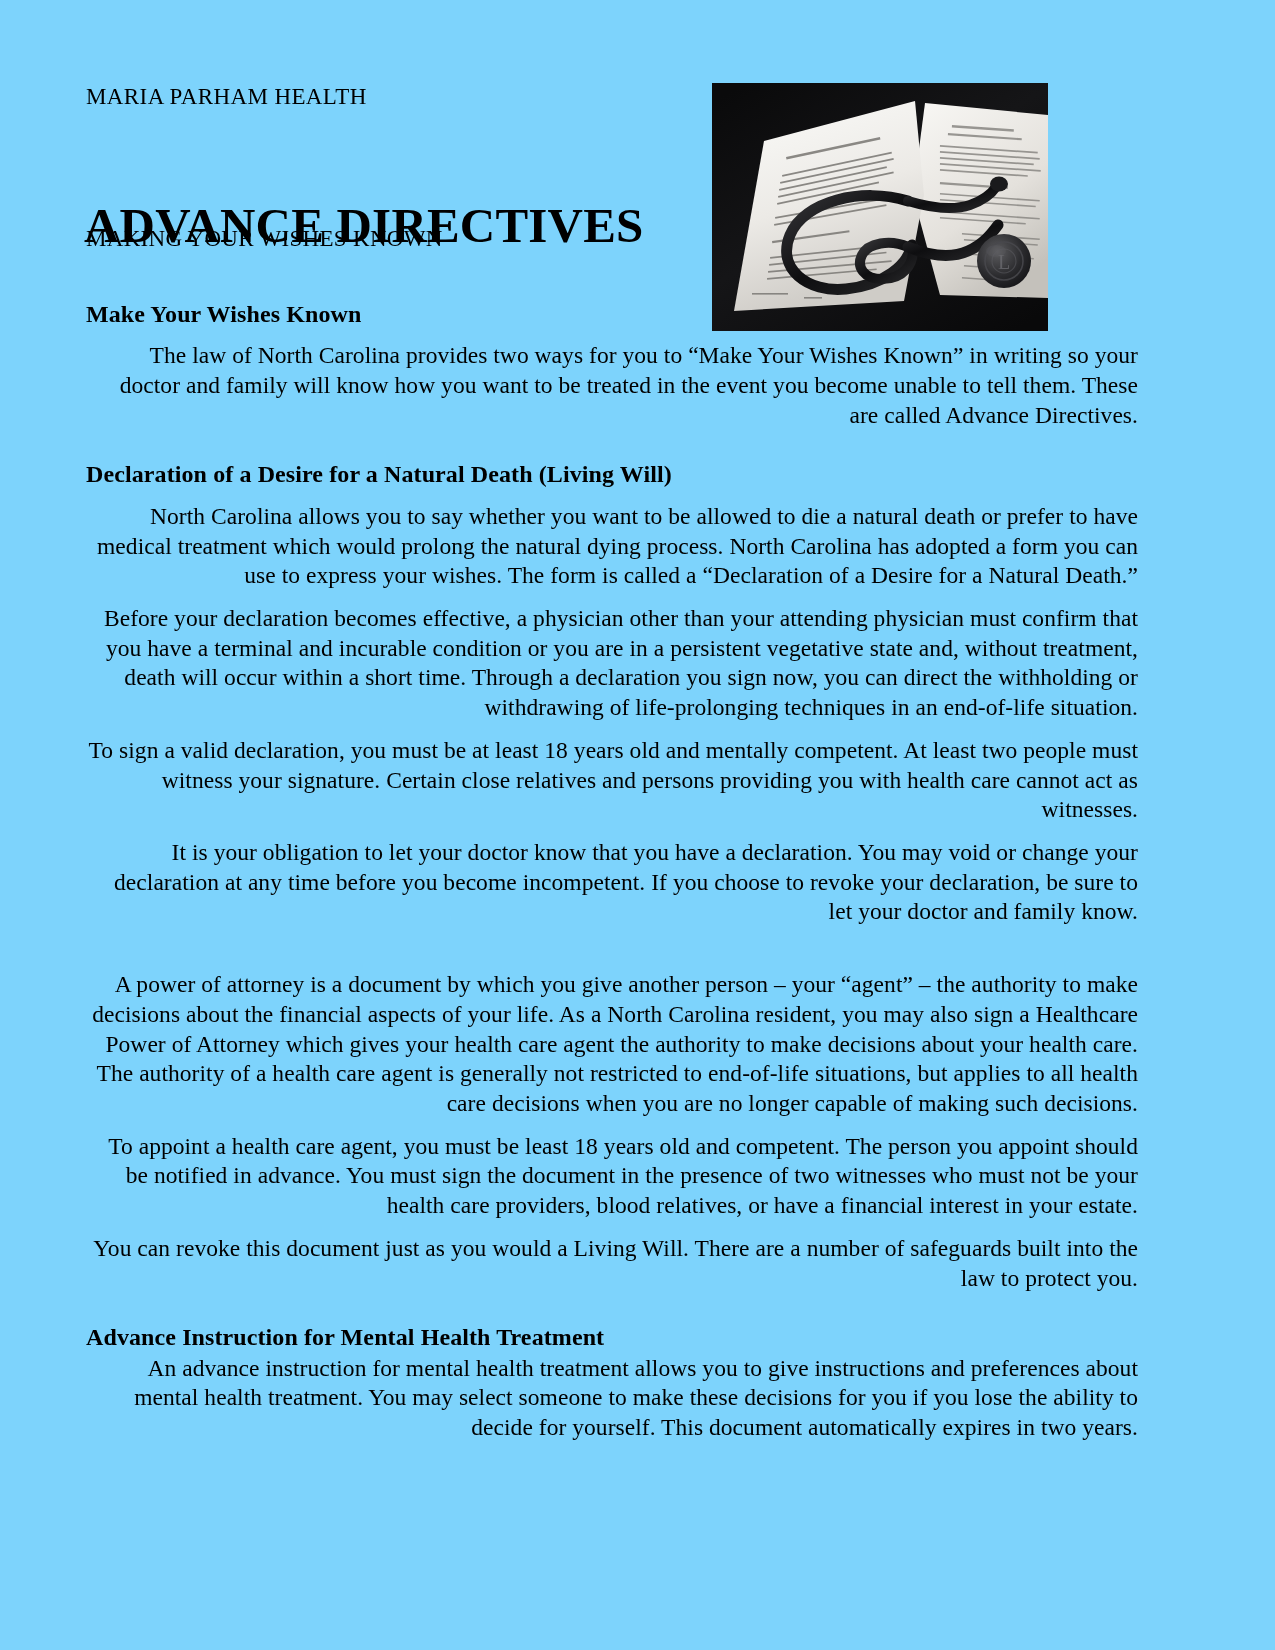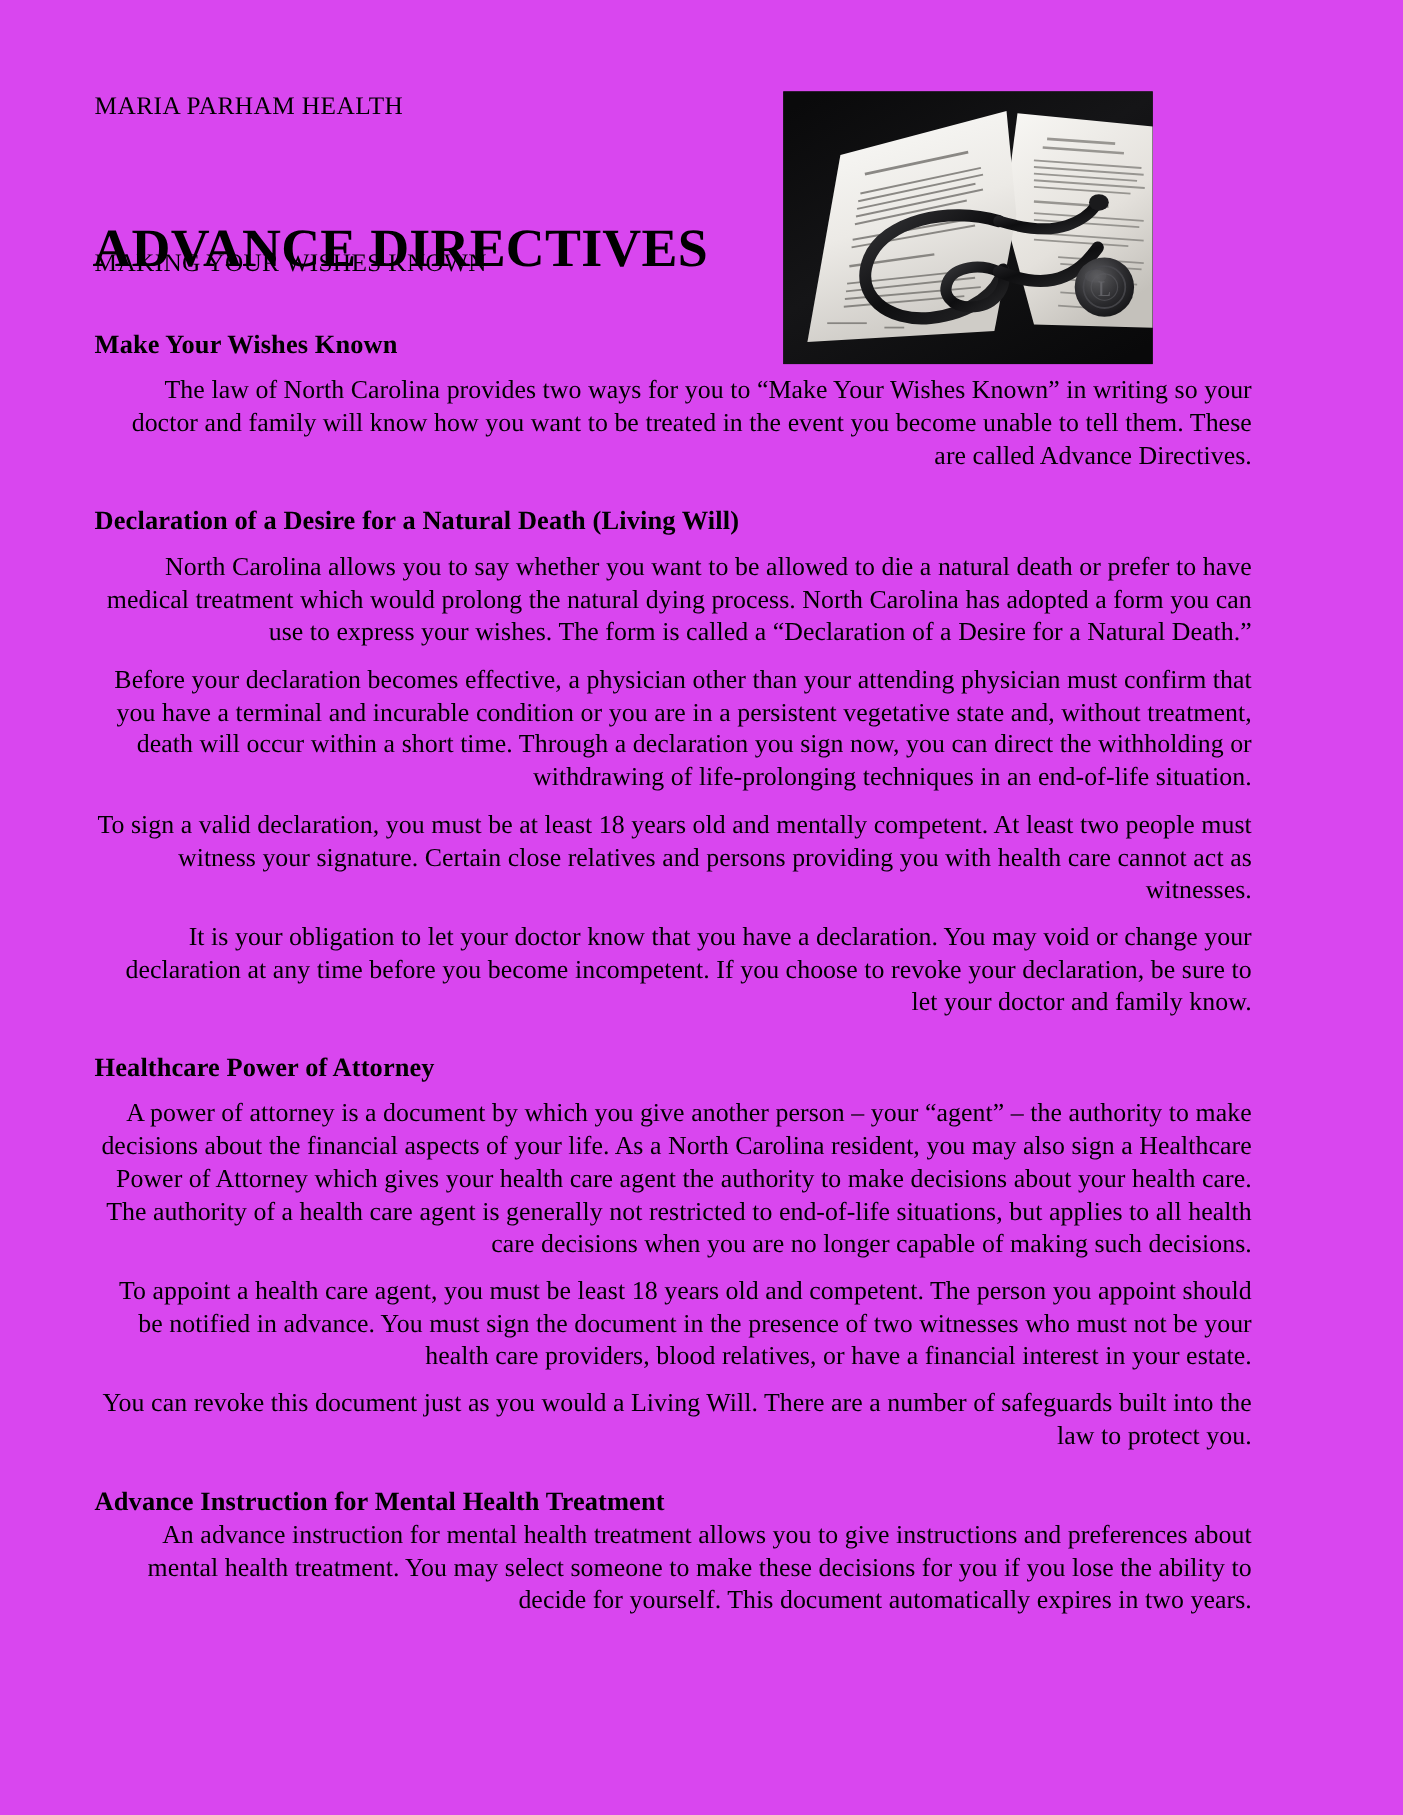--- a/index.html
+++ b/index.html
@@ -14,21 +14,21 @@
     font-family: "Liberation Serif", "DejaVu Serif", serif;
     color: #000000;
     overflow: hidden;
   }
 
   .page {
     position: absolute;
     left: 0; top: 0;
     width: 1275px;
     height: 1650px;
-    background: #d946ef;
+    background: #7dd3fc;
   }
 
   
   .org-name {
     position: absolute;
     left: 86px;
     top: 84px;
     font-size: 23px;
     letter-spacing: 0.4px;
     line-height: 1.1;
@@ -221,21 +221,20 @@
     <p class="body-par">North Carolina allows you to say whether you want to be allowed to die a natural death or prefer to have medical treatment which would prolong the natural dying process.  North Carolina has adopted a form you can use to express your wishes.  The form is called a “Declaration of a Desire for a Natural Death.”</p>
     <div class="sp-par-gap"></div>
     <p class="body-par">Before your declaration becomes effective, a physician other than your attending physician must confirm that you have a terminal and incurable condition or you are in a persistent vegetative state and, without treatment, death will occur within a short time.  Through a declaration you sign now, you can direct the withholding or withdrawing of life-prolonging techniques in an end-of-life situation.</p>
     <div class="sp-par-gap"></div>
     <p class="body-par">To sign a valid declaration, you must be at least 18 years old and mentally competent.  At least two people must witness your signature.  Certain close relatives and persons providing you with health care cannot act as witnesses.</p>
     <div class="sp-par-gap"></div>
     <p class="body-par">It is your obligation to let your doctor know that you have a declaration.  You may void or change your declaration at any time before you become incompetent.  If you choose to revoke your declaration, be sure to let your doctor and family know.</p>
 
     <div class="sp-before-head"></div>
 
-    <h2 class="section-heading">Healthcare Power of Attorney</h2>
     <div class="sp-after-head"></div>
     <p class="body-par">A power of attorney is a document by which you give another person – your “agent” – the authority to make decisions about the financial aspects of your life.  As a North Carolina resident, you may also sign a Healthcare Power of Attorney which gives your health care agent the authority to make decisions about your health care.  The authority of a health care agent is generally not restricted to end-of-life situations, but applies to all health care decisions when you are no longer capable of making such decisions.</p>
     <div class="sp-par-gap"></div>
     <p class="body-par">To appoint a health care agent, you must be least 18 years old and competent.  The person you appoint should be notified in advance.  You must sign the document in the presence of two witnesses who must not be your health care providers, blood relatives, or have a financial interest in your estate.</p>
     <div class="sp-par-gap"></div>
     <p class="body-par">You can revoke this document just as you would a Living Will.  There are a number of safeguards built into the law to protect you.</p>
 
     <div class="sp-before-head"></div>
 
     <h2 class="section-heading">Advance Instruction for Mental Health Treatment</h2>

